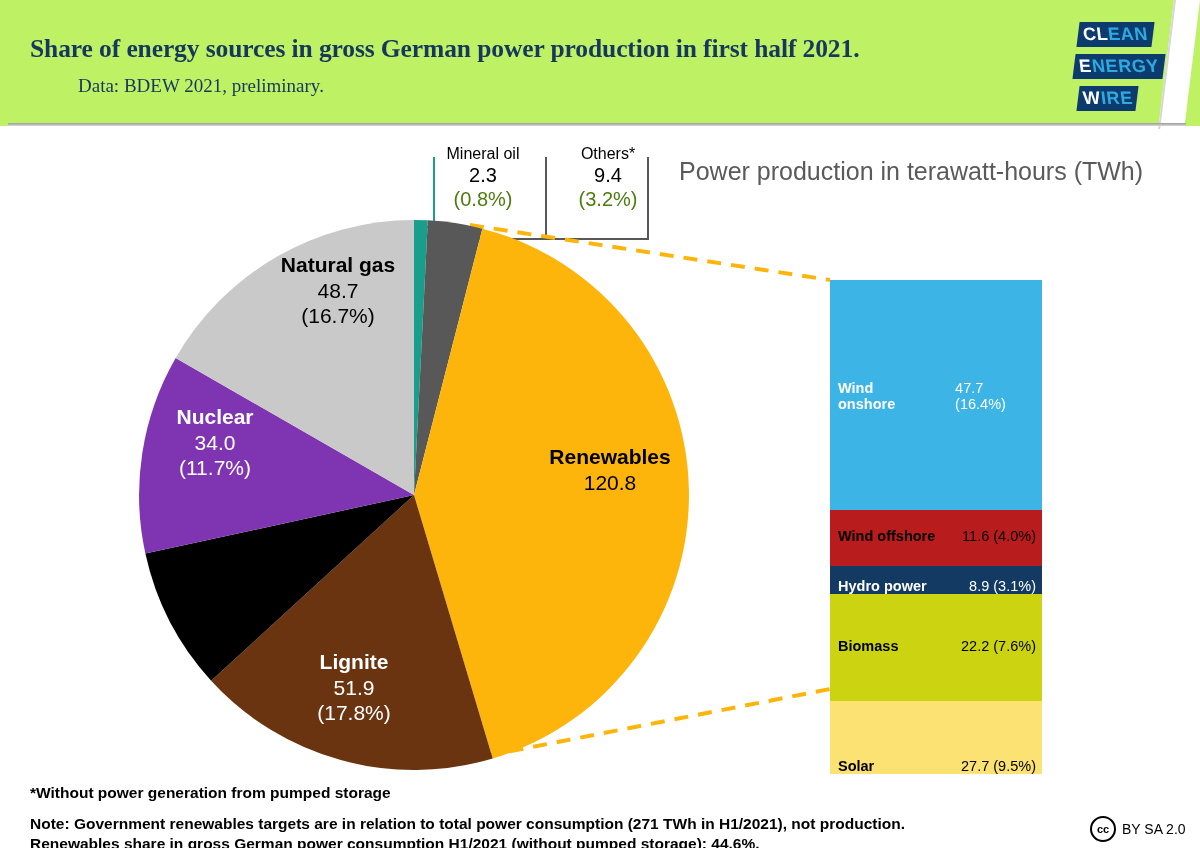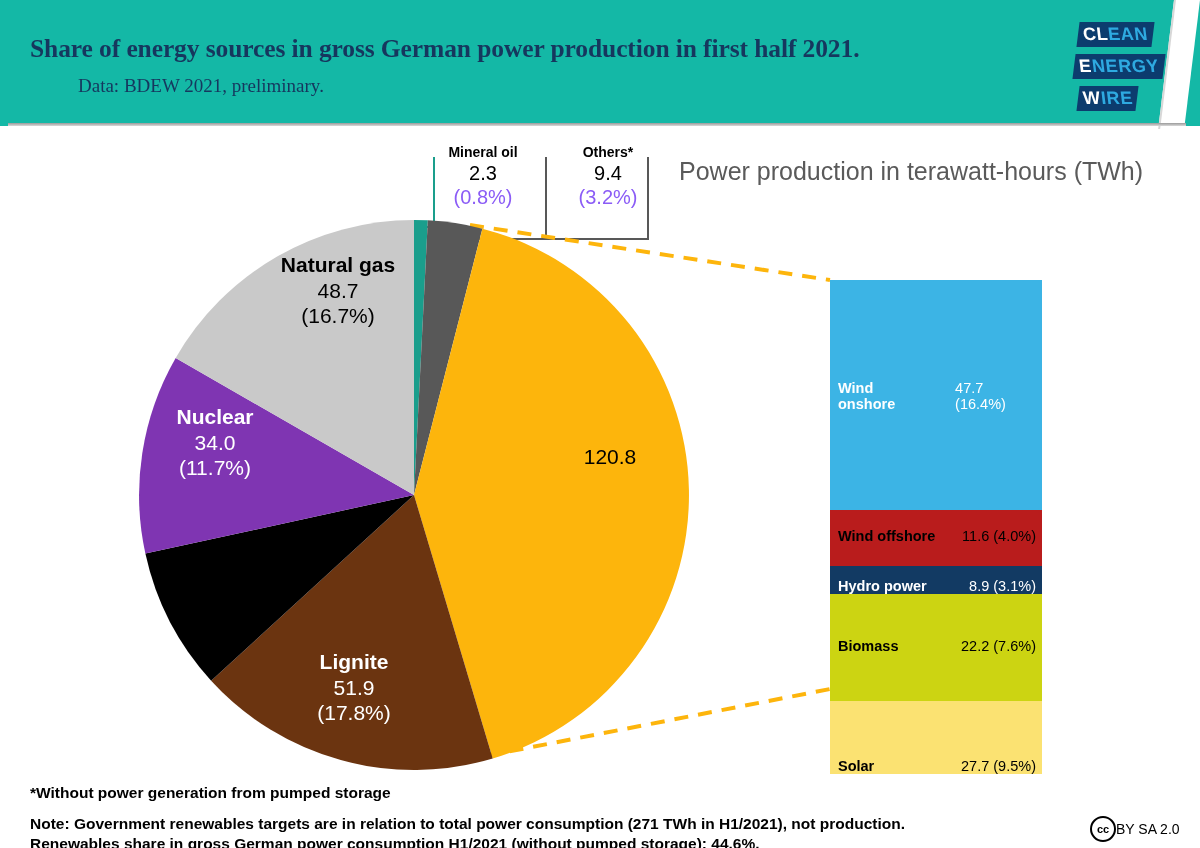--- a/index.html
+++ b/index.html
@@ -4,21 +4,21 @@
 <style>
   html,body{margin:0;padding:0;}
   body{
     width:1200px;height:848px;background:#ffffff;
     font-family:"Liberation Sans", sans-serif;
     overflow:hidden;position:relative;
   }
   #stage{position:absolute;left:0;top:0;width:1200px;height:848px;}
 
   
-  .header{position:absolute;left:0;top:0;width:1200px;height:126px;background:#14b8a6;}
+  .header{position:absolute;left:0;top:0;width:1200px;height:126px;background:#bef264;}
   .header:after{
     content:"";position:absolute;left:8px;bottom:0;width:1178px;height:3px;
     background:linear-gradient(to bottom,#9a9a9a,#d9d9d9);
   }
   .hdr-skew{
     position:absolute;right:0;top:0;width:24px;height:132px;background:#ffffff;
     border-left:2px solid #d7d7d7;transform:skewX(-7deg);transform-origin:top right;
   }
   .title{
     position:absolute;left:30px;top:34px;
@@ -62,23 +62,23 @@
 
   
   .lbl-natgas{left:243px;top:123px;width:190px;}
   .lbl-nuclear{left:140px;top:275px;width:150px;}
   .lbl-hardcoal{left:152px;top:408px;width:160px;}
   .lbl-lignite{left:278px;top:520px;width:152px;}
   .lbl-renew{left:508px;top:315px;width:204px;}
 
   
   .callout{position:absolute;text-align:center;line-height:1.2;white-space:nowrap;}
-  .co-name{font-weight:bold;font-size:14px;color:#000;}
+  .co-name{font-weight:normal;font-size:16px;color:#000;}
   .co-val{font-size:20px;color:#000;}
-  .co-pct{font-size:20px;color:#8b5cf6;}
+  .co-pct{font-size:20px;color:#4d7c0f;}
   .co-mineral{left:418px;top:15px;width:130px;}
   .co-others{left:548px;top:15px;width:120px;}
 
   
   .lead-svg{position:absolute;left:0;top:0;width:1200px;height:645px;pointer-events:none;}
 
   
   .panel-head{
     position:absolute;left:679px;top:28px;
     font-size:25px;color:#5a5a5a;white-space:nowrap;
@@ -101,21 +101,21 @@
   
   .footer{position:absolute;left:0;top:774px;width:1053px;height:74px;background:#ffffff;}
   .fnote{
     position:absolute;left:30px;font-weight:bold;font-size:15.5px;color:#000;
     white-space:nowrap;
   }
   .fnote1{top:10px;}
   .fnote2{top:41px;}
   .fnote3{top:61px;}
 
-  .cc{position:absolute;left:1090px;top:816px;display:flex;align-items:center;gap:0;}
+  .cc{position:absolute;left:1090px;top:816px;display:flex;align-items:center;gap:6px;}
   .cc-badge{
     width:22px;height:22px;border-radius:50%;border:2px solid #000;
     display:flex;align-items:center;justify-content:center;
     font-size:11px;font-weight:bold;color:#000;line-height:1;
   }
   .cc-text{font-size:14px;color:#000;white-space:nowrap;}
 </style>
 </head>
 <body>
 
@@ -180,20 +180,21 @@
     </div>
 
 
     <div class="pie-label lbl-lignite lbl-light">
       <div class="pl-name">Lignite</div>
       <div class="pl-val">51.9</div>
       <div class="pl-pct">(17.8%)</div>
     </div>
 
     <div class="pie-label lbl-renew lbl-dark">
+      <div class="pl-name">Renewables</div>
       <div class="pl-val">120.8</div>
     </div>
 
     <div class="callout co-mineral">
       <div class="co-name">Mineral oil</div>
       <div class="co-val">2.3</div>
       <div class="co-pct">(0.8%)</div>
     </div>
 
     <div class="callout co-others">

